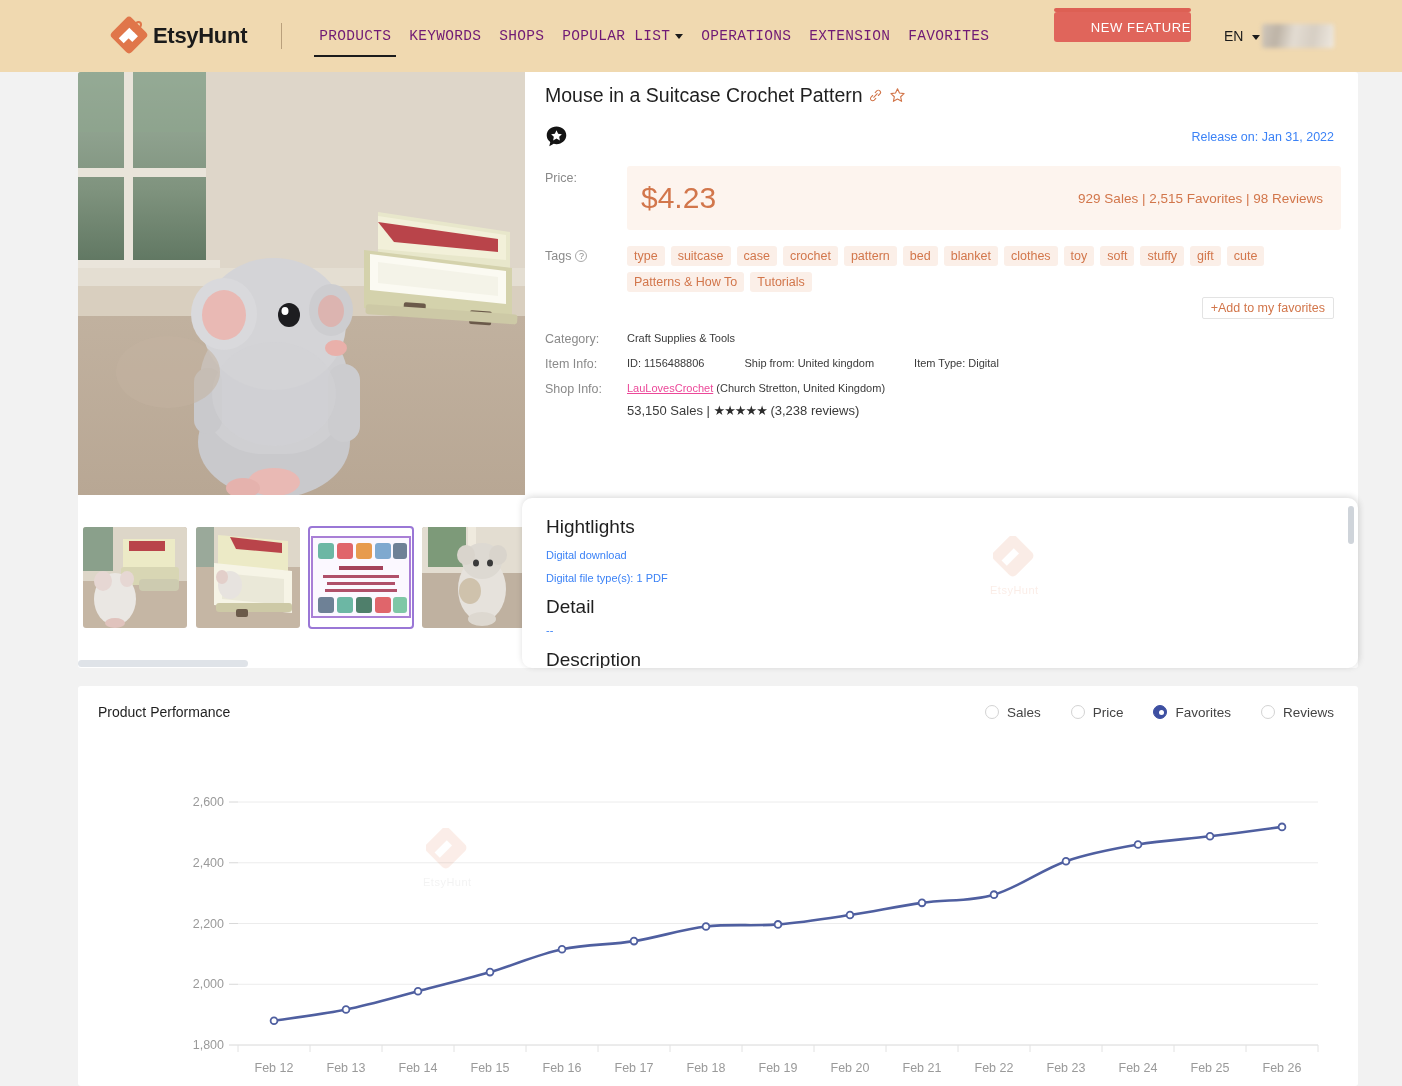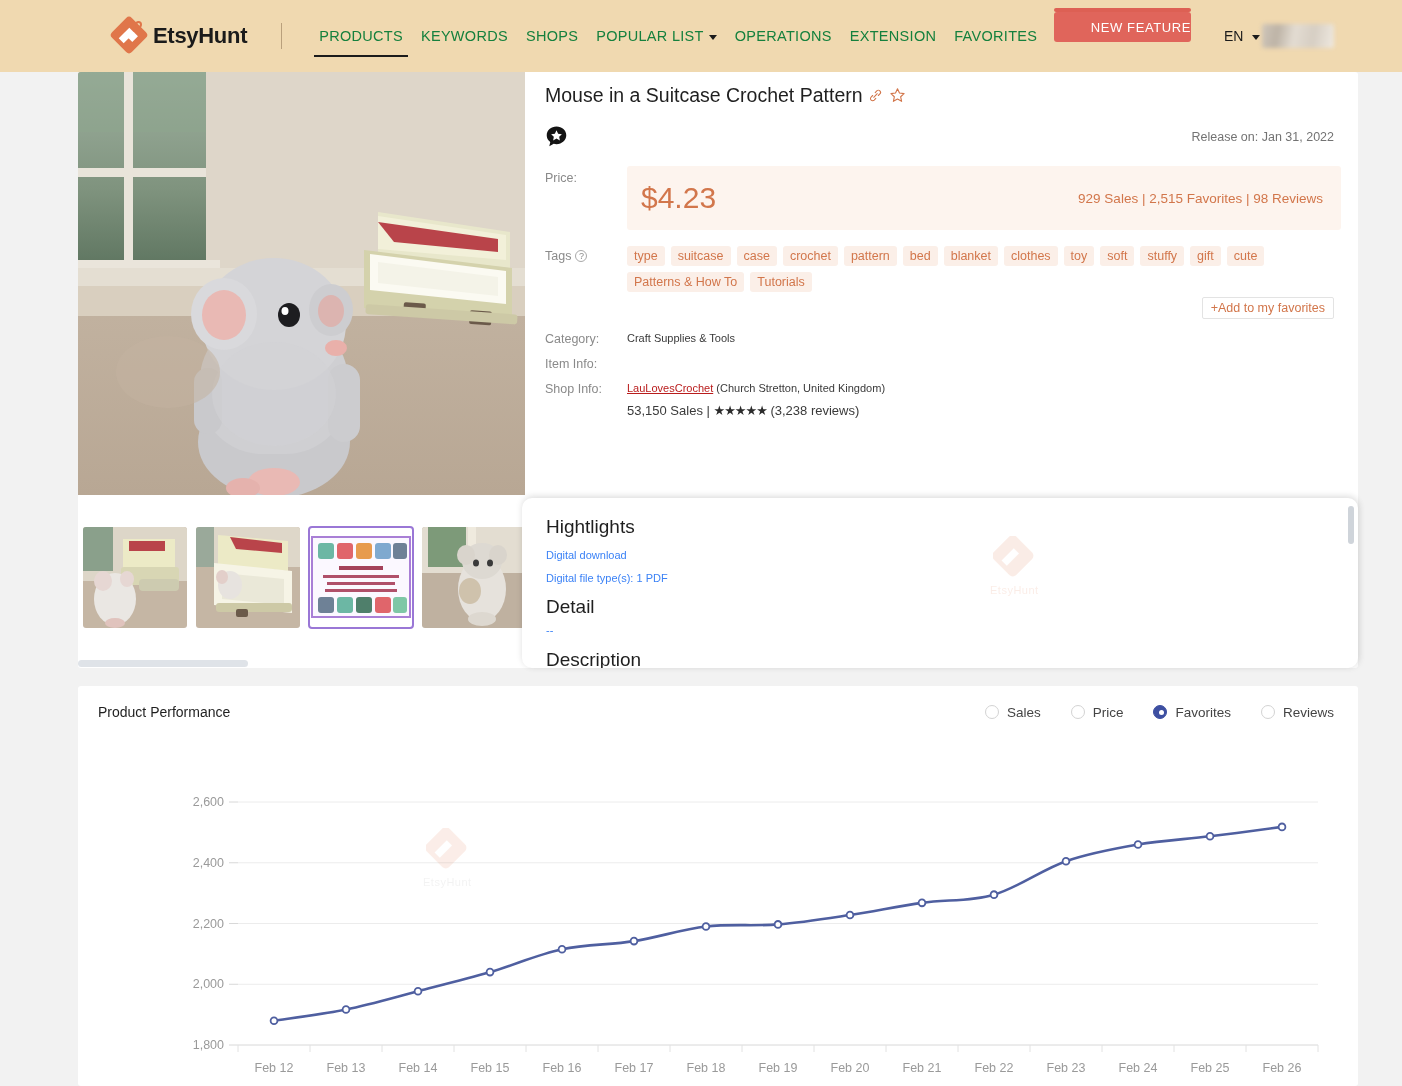--- a/index.html
+++ b/index.html
@@ -34,22 +34,22 @@
     position: absolute; left: 22px; top: 2px; width: 7px; height: 7px;
     border: 2px solid #e0764a; border-radius: 50%; background: transparent;
   }
   .logo-text {
     font-size: 22px; font-weight: bold; color: #1b1b1b;
     margin-left: 6px; letter-spacing: -0.3px;
   }
   .nav-sep { width: 1px; height: 26px; background: #b9a07c; margin: 0 28px 0 34px; }
   .nav { display: flex; align-items: center; gap: 0px; }
   .nav-item {
-    font-size: 14.5px; color: #15803d; letter-spacing: 0.3px;
-    padding: 6px 9px; position: relative; cursor: pointer; white-space: nowrap;
+    font-size: 14.5px; color: #701a75; letter-spacing: 0.3px;
+    padding: 6px 9px; position: relative; cursor: pointer; white-space: nowrap; font-family: Liberation Mono, monospace;
   }
   .nav-item.active::after {
     content: ""; position: absolute; left: 4px; right: 4px; bottom: -7px;
     height: 2.5px; background: #1b1b1b;
   }
   .caret {
     display: inline-block; margin-left: 5px;
     border-left: 4px solid transparent; border-right: 4px solid transparent;
     border-top: 5px solid #1b1b1b; vertical-align: middle;
   }
@@ -81,21 +81,21 @@
   .hero-img svg { display: block; }
 
   .info { position: absolute; left: 467px; top: 12px; width: 800px; }
   .title-row { display: flex; align-items: center; gap: 4px; }
   .prod-title { font-size: 19.5px; color: #1f1f1f; font-weight: normal; }
   .icon-link { cursor: pointer; }
   .icon-star { cursor: pointer; }
 
   .badge-row { margin-top: 18px; height: 26px; position: relative; }
   .verified-badge { position: absolute; left: 0; top: 0; cursor: pointer; }
-  .release { position: absolute; right: 11px; top: 5px; font-size: 12.5px; color: #737373; }
+  .release { position: absolute; right: 11px; top: 5px; font-size: 12.5px; color: #3b82f6; }
 
   .price-row { margin-top: 15px; display: flex; align-items: flex-start; }
   .lbl { width: 82px; font-size: 12.5px; color: #8a8a8a; padding-top: 5px; flex: none; }
   .price-box {
     width: 714px; height: 64px; background: #fdf4ee; border-radius: 3px;
     display: flex; align-items: center; justify-content: space-between;
     padding: 0 18px 0 14px;
   }
   .price-val { font-size: 30px; color: #d2764b; }
   .price-stats { font-size: 13.5px; color: #d2764b; }
@@ -116,21 +116,21 @@
   .add-fav {
     position: absolute; right: 11px; top: 0;
     border: 1px solid #e3e3e3; background: #fff; color: #d2764b;
     font-size: 12.5px; padding: 3px 8px; border-radius: 2px; cursor: pointer;
     font-family: "Liberation Sans", sans-serif;
   }
 
   .meta-row { margin-top: 11px; display: flex; }
   .meta-val { font-size: 11px; color: #3a3a3a; }
   .meta-row.iteminfo .meta-val { display: flex; gap: 40px; }
-  .shop-link { color: #b91c1c; text-decoration: underline; cursor: pointer; }
+  .shop-link { color: #ec4899; text-decoration: underline; cursor: pointer; }
   .shop-line2 { margin-top: 9px; font-size: 13px; color: #3a3a3a; }
   .stars { color: #2b2b2b; letter-spacing: -1px; font-size: 13px; }
 
   
   .thumbs { position: absolute; left: 5px; top: 455px; display: flex; gap: 9px; }
   .thumb {
     width: 104px; height: 101px; border-radius: 3px; overflow: hidden; cursor: pointer;
   }
   .thumb.selected { outline: 2px solid #9a77d6; outline-offset: -1px; }
   .thumb svg { display: block; }
@@ -329,20 +329,25 @@
       <button class="add-fav">+Add to my favorites</button>
     </div>
 
     <div class="meta-row">
       <div class="lbl" style="padding-top:0">Category:</div>
       <div class="meta-val">Craft Supplies &amp; Tools</div>
     </div>
 
     <div class="meta-row iteminfo">
       <div class="lbl" style="padding-top:0">Item Info:</div>
+      <div class="meta-val">
+        <span>ID: 1156488806</span>
+        <span>Ship from: United kingdom</span>
+        <span>Item Type: Digital</span>
+      </div>
     </div>
 
     <div class="meta-row">
       <div class="lbl" style="padding-top:0">Shop Info:</div>
       <div>
         <div class="meta-val">
           <span class="shop-link">LauLovesCrochet</span>
           <span>(Church Stretton, United Kingdom)</span>
         </div>
         <div class="shop-line2">

